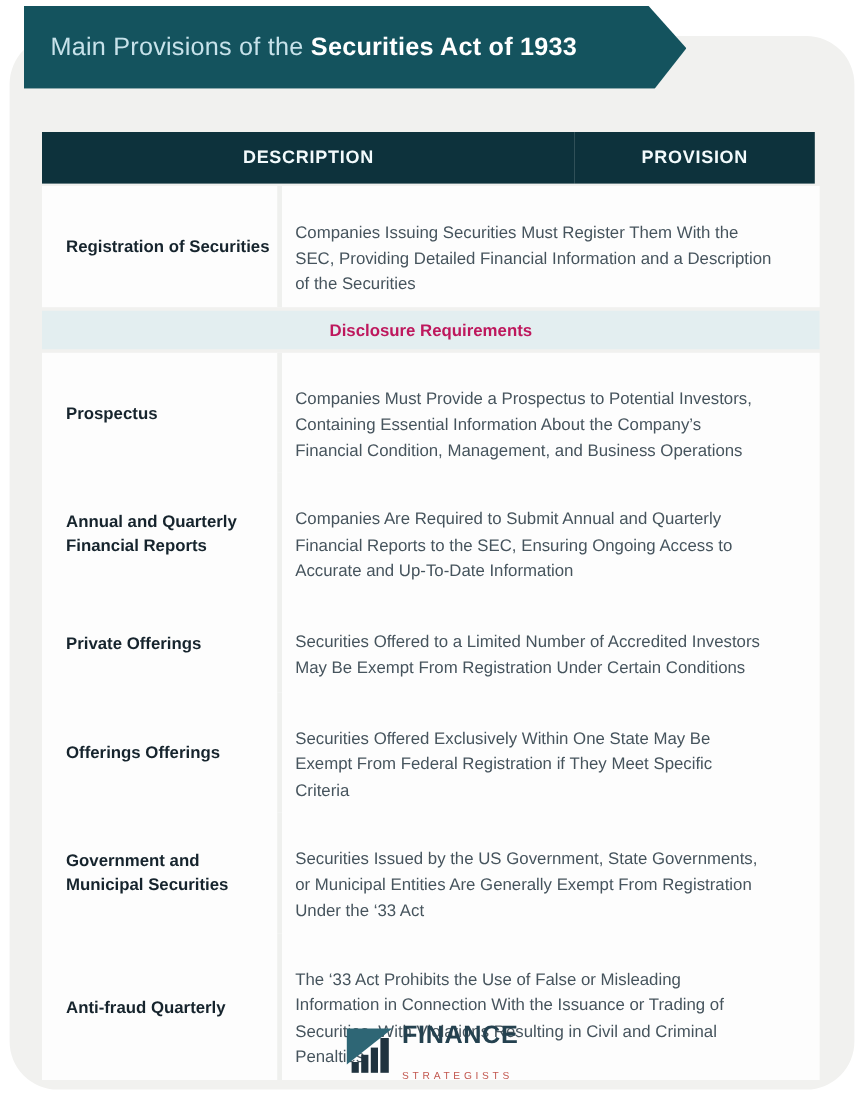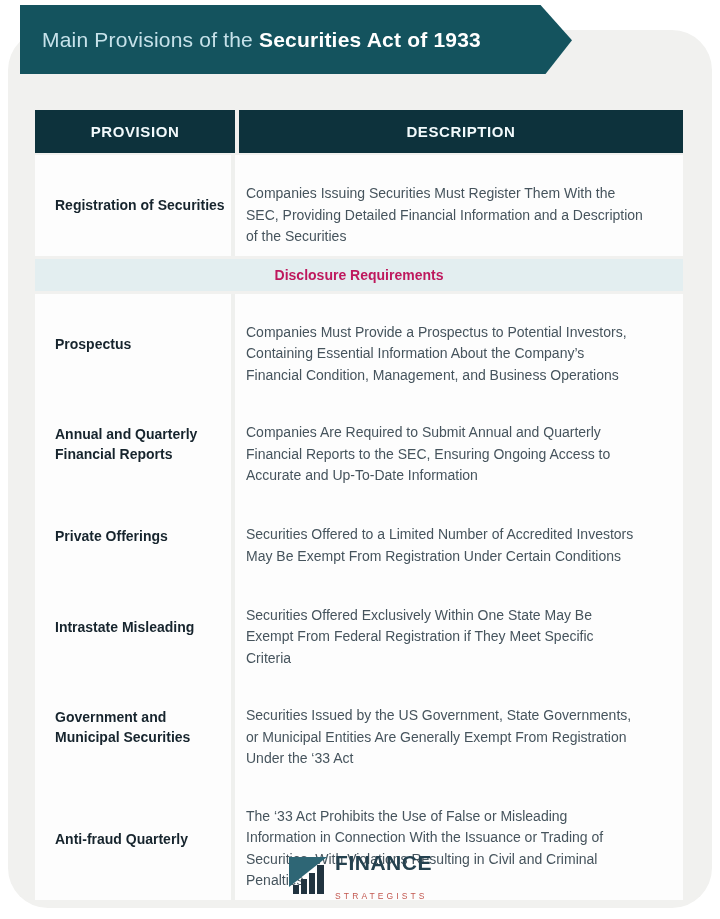--- a/index.html
+++ b/index.html
@@ -131,22 +131,22 @@
 
 <div class="card"></div>
 
 <div class="banner">
   <div class="banner-title"><span>Main Provisions of the </span><b>Securities Act of 1933</b></div>
 </div>
 
 <div class="table-wrap">
 
   <div class="thead-row">
+    <div class="th th-description">DESCRIPTION</div>
     <div class="th th-provision">PROVISION</div>
-    <div class="th th-description">DESCRIPTION</div>
   </div>
 
   <div class="white-block">
     <div class="data-row h-reg">
       <div class="cell-provision">Registration of Securities</div>
       <div class="cell-description">Companies Issuing Securities Must Register Them With the
 SEC, Providing Detailed Financial Information and a Description
 of the Securities</div>
     </div>
   </div>
@@ -170,21 +170,21 @@
   </div>
 
 
   <div class="white-block">
     <div class="data-row h-private">
       <div class="cell-provision">Private Offerings</div>
       <div class="cell-description">Securities Offered to a Limited Number of Accredited Investors
 May Be Exempt From Registration Under Certain Conditions</div>
     </div>
     <div class="data-row h-intrastate">
-      <div class="cell-provision">Intrastate Misleading</div>
+      <div class="cell-provision">Offerings Offerings</div>
       <div class="cell-description">Securities Offered Exclusively Within One State May Be
 Exempt From Federal Registration if They Meet Specific
 Criteria</div>
     </div>
     <div class="data-row h-government">
       <div class="cell-provision">Government and
 Municipal Securities</div>
       <div class="cell-description">Securities Issued by the US Government, State Governments,
 or Municipal Entities Are Generally Exempt From Registration
 Under the ‘33 Act</div>

